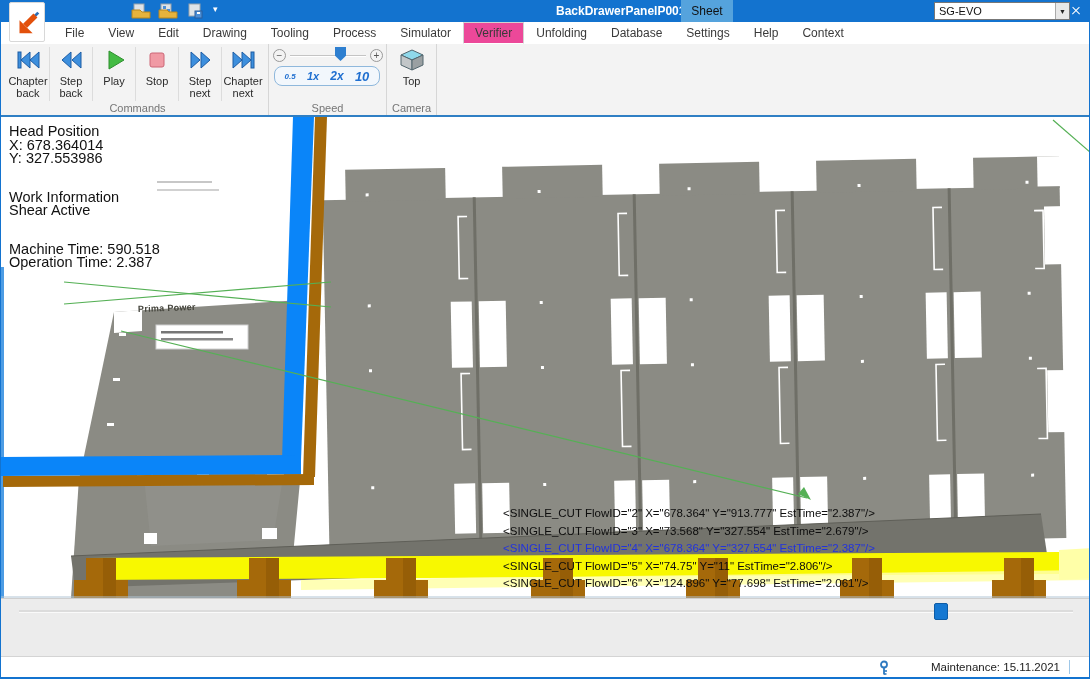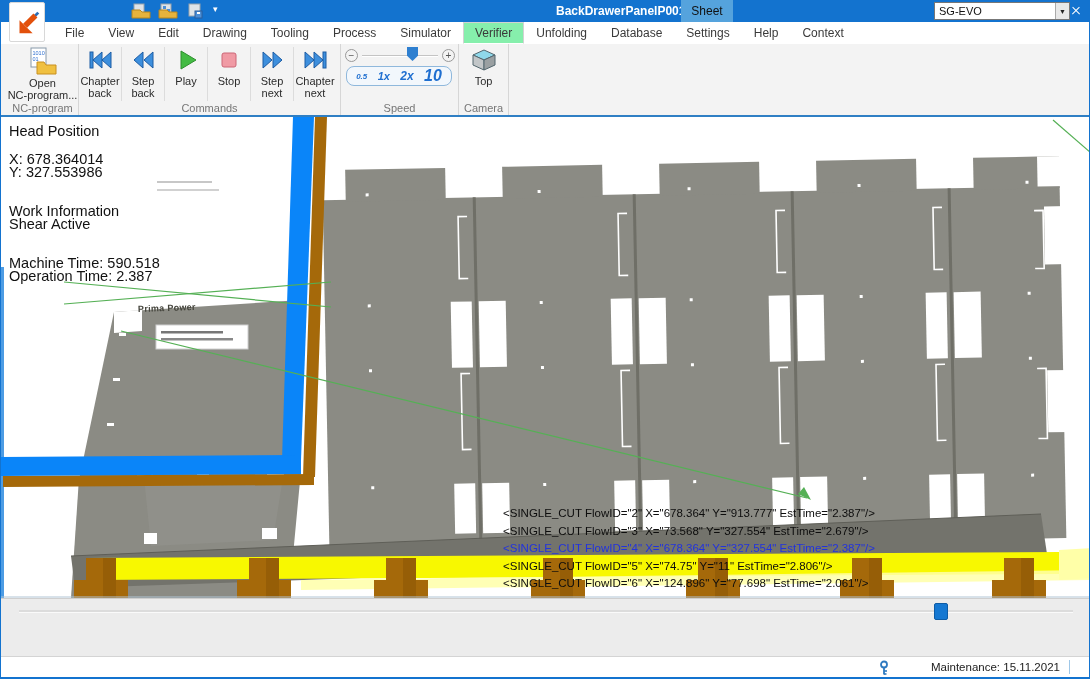--- a/index.html
+++ b/index.html
@@ -19,21 +19,21 @@
   #btn-min{right:58px;} #btn-max{right:29px;} #btn-close{right:0;}
   #btn-min .g{width:9px;height:1px;background:#fff;}
   #btn-max .g{width:9px;height:9px;border:1px solid #fff;}
   #btn-close .g{position:relative;width:10px;height:10px;}
   #btn-close .g i{position:absolute;left:0;top:4px;width:10px;height:1.4px;background:#fff;display:block;}
   #btn-close .g i:first-child{transform:rotate(45deg);} #btn-close .g i:last-child{transform:rotate(-45deg);}
   
   #menubar{position:absolute;left:4px;top:22px;width:1090px;height:22px;background:#fff;display:flex;
            align-items:stretch;padding-left:48px;}
   .menu-item{font-size:12px;color:#3a3a3a;padding:3px 11px 0 11px;cursor:pointer;border:1px solid transparent;}
-  .menu-item.active{background:#86efac;border:1px solid #d2d2d2;border-bottom-color:#fff;}
+  .menu-item.active{background:#ec4899;border:1px solid #d2d2d2;border-bottom-color:#fff;}
   #machine-combo{position:absolute;right:19px;top:2px;width:136px;height:18px;background:#fff;
                  border:1px solid #777;font-size:11px;display:flex;align-items:center;cursor:pointer;}
   #machine-combo .val{flex:1;padding-left:4px;color:#111;}
   #machine-combo .drop{width:14px;height:100%;background:#e8e8e8;border-left:1px solid #aaa;
                  display:flex;align-items:center;justify-content:center;font-size:7px;color:#222;}
   
   #ribbon{position:absolute;left:0;top:44px;width:1090px;height:73px;background:#f3f3f3;
           border-bottom:2px solid #2f7fc4;display:flex;padding-left:6px;}
   .rgroup{position:relative;height:71px;border-right:1px solid #d6d6d6;display:flex;flex-direction:column;}
   .rgroup .glabel{position:absolute;bottom:1px;width:100%;text-align:center;font-size:11px;color:#767676;}
@@ -47,21 +47,21 @@
   .spd-circle{position:absolute;top:2px;width:13px;height:13px;border:1px solid #999;border-radius:50%;
               font-size:10px;color:#555;text-align:center;line-height:11px;cursor:pointer;}
   #spd-minus{left:0;} #spd-plus{left:97px;}
   #spd-track{position:absolute;left:17px;top:8px;width:76px;height:2px;background:#c4c4c4;border-bottom:1px solid #fff;}
   #spd-handle{position:absolute;left:62px;top:0px;width:11px;height:14px;background:#2e7fd0;
               clip-path:polygon(0 0,100% 0,100% 62%,50% 100%,0 62%);cursor:pointer;}
   #speed-presets{position:absolute;left:5px;top:22px;width:106px;height:20px;border:1px solid #8fb8dc;
                  border-radius:8px;background:#f2f7fc;display:flex;align-items:center;justify-content:space-around;padding:0 4px;}
   .preset{color:#1f6fd0;font-weight:bold;font-style:italic;cursor:pointer;}
   .preset:nth-child(1){font-size:8px;} .preset:nth-child(2){font-size:11px;}
-  .preset:nth-child(3){font-size:12px;} .preset:nth-child(4){font-size:16px;}
+  .preset:nth-child(3){font-size:12px;} .preset:nth-child(4){font-size:13px;}
   
   #canvas{position:absolute;left:0;top:117px;width:1090px;height:481px;background:#fff;overflow:hidden;}
   #scene{position:absolute;left:0;top:0;}
   #hud{position:absolute;left:8px;top:8px;z-index:3;font-size:14.5px;color:#111;line-height:13.5px;}
   #hud div{white-space:nowrap;}
   .hud-gap{margin-top:25px;}
   #prima-label{position:absolute;left:137px;top:186px;z-index:2;font-size:9px;font-weight:600;
                color:#44443c;transform:rotate(-2deg);letter-spacing:.3px;}
   #xml-lines{position:absolute;left:502px;top:388px;z-index:4;font-size:11.5px;line-height:17.6px;}
   .xml-line{white-space:nowrap;color:#0d0d0d;}
@@ -141,35 +141,20 @@
       <div class="menu-item">Help</div>
       <div class="menu-item">Context</div>
     </div>
   <div id="machine-combo">
     <span class="val">SG-EVO</span>
     <span class="drop">▼</span>
   </div>
 
   <div id="ribbon">
 
-    <div class="rgroup" id="g-nc">
-      <div class="rbtn">
-        <svg width="30" height="28" viewBox="0 0 30 28">
-          <rect x="3" y="1" width="15" height="19" fill="#fff" stroke="#8899aa"></rect>
-          <text x="4.5" y="8" font-size="5.5" fill="#2e6fd0" font-family="Liberation Mono,monospace">1010</text>
-          <text x="4.5" y="14" font-size="5.5" fill="#2e6fd0" font-family="Liberation Mono,monospace">01</text>
-          <path d="M9 15 h7 l2 3 h10 v9 h-19 z" fill="#f0c040" stroke="#c89020"></path>
-        </svg>
-        <span class="lbl">
-          <span>Open</span><br>
-          <span>NC-program...</span>
-        </span>
-      </div>
-      <div class="glabel">NC-program</div>
-    </div>
 
     <div class="rgroup" id="g-cmd">
         <div class="rbtn cmdbtn">
           <svg width="26" height="26" viewBox="0 0 26 26">
             <rect x="3" y="5" width="3" height="16" fill="#3d8fdd" stroke="#1c5ca4"></rect>
             <polygon points="15,5 15,21 6,13" fill="#3d8fdd" stroke="#1c5ca4"></polygon>
             <polygon points="24,5 24,21 15,13" fill="#3d8fdd" stroke="#1c5ca4"></polygon>
           </svg>
           <span class="lbl">Chapter<br>back</span>
         </div>
@@ -374,21 +359,21 @@
         <line x1="63" y1="165" x2="330" y2="190"></line>
         <line x1="120" y1="214" x2="806" y2="381"></line>
         <line x1="1052" y1="3" x2="1090" y2="36"></line>
       </g>
       <polygon points="810,383 797,377 803,370" fill="#55b055"></polygon>
       <line x1="0" y1="480" x2="1090" y2="480" stroke="#b0c4d4"></line>
     </svg>
 
     <div id="hud">
       <div>Head Position</div>
-      <div style="margin-top:14px">X: 678.364014</div>
+      <div style="margin-top:0">X: 678.364014</div>
       <div>Y: 327.553986</div>
       <div class="hud-gap">Work Information</div>
       <div>Shear Active</div>
       <div class="hud-gap">Machine Time: 590.518</div>
       <div>Operation Time: 2.387</div>
     </div>
 
     <div id="prima-label">Prima Power</div>
 
     <div id="xml-lines">

